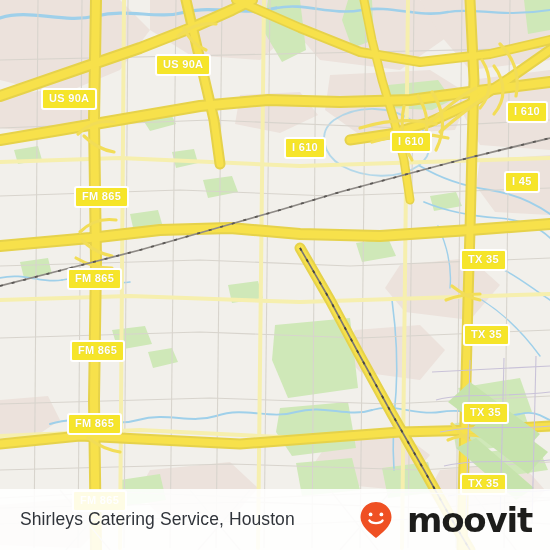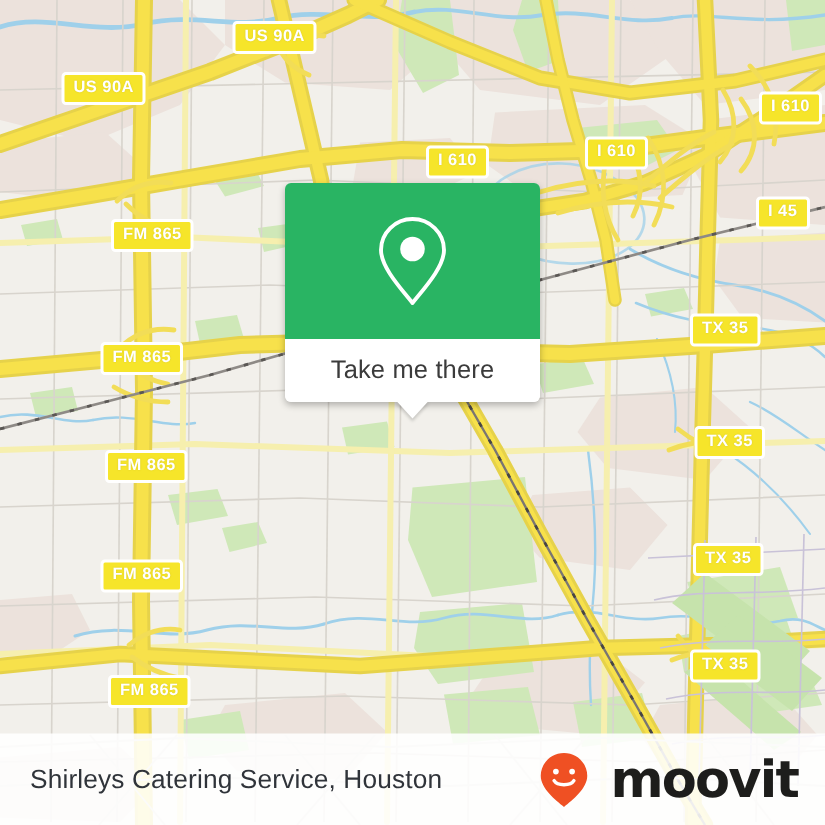--- a/index.html
+++ b/index.html
@@ -38,20 +38,21 @@
     font-size: 11px;
     font-weight: bold;
     letter-spacing: 0.3px;
     line-height: 15px;
     height: 15px;
     padding: 1px 6px 2px 6px;
     text-align: center;
     white-space: nowrap;
     box-sizing: content-box;
     text-shadow: 0 0 1px rgba(150,140,40,0.35);
+    margin-top: 40px;
   }
 
   
   #popup-card {
     position: absolute;
     left: 190px;
     top: 122px;
     width: 170px;
     border-radius: 4px;
     box-shadow: 0 2px 5px rgba(0,0,0,0.28);
@@ -375,32 +376,20 @@
       <div class="shield" style="left: 67px; top: 228px;">FM 865</div>
       <div class="shield" style="left: 70px; top: 300px;">FM 865</div>
       <div class="shield" style="left: 67px; top: 373px;">FM 865</div>
       <div class="shield" style="left: 72px; top: 450px;">FM 865</div>
       <div class="shield" style="left: 460px; top: 209px;">TX 35</div>
       <div class="shield" style="left: 463px; top: 284px;">TX 35</div>
       <div class="shield" style="left: 462px; top: 362px;">TX 35</div>
       <div class="shield" style="left: 460px; top: 433px;">TX 35</div>
     </div>
 
-  <div id="popup-card">
-    <div id="popup-green">
-      <svg width="56" height="64" viewBox="0 0 56 64" aria-hidden="true">
-        <path d="M28 4 C16.5 4 7 13.2 7 24.6 C7 36 20 50 28 60 C36 50 49 36 49 24.6 C49 13.2 39.5 4 28 4 Z" fill="none" stroke="#ffffff" stroke-width="2.6" stroke-linejoin="round"></path>
-        <circle cx="28" cy="24" r="8.2" fill="#ffffff"></circle>
-      </svg>
-    </div>
-    <div id="popup-white">
-      <span id="popup-label">Take me there</span>
-      <span id="popup-pointer"></span>
-    </div>
-  </div>
 
 
   <div id="bottom-bar">
     <div id="place-title">Shirleys Catering Service, Houston</div>
     <div id="moovit-logo">
       <svg width="34" height="38" viewBox="0 0 34 38" aria-hidden="true">
         <path d="M17 1 C8.4 1 1.5 7.8 1.5 16.2 C1.5 24.8 11.4 32.4 17 37 C22.6 32.4 32.5 24.8 32.5 16.2 C32.5 7.8 25.6 1 17 1 Z" fill="#ef5023"></path>
         <circle cx="11.6" cy="13.4" r="1.9" fill="#ffffff"></circle>
         <circle cx="22.4" cy="13.4" r="1.9" fill="#ffffff"></circle>
         <path d="M10.4 19.4 C12.6 23 21.4 23 23.6 19.4" fill="none" stroke="#ffffff" stroke-width="2.3" stroke-linecap="round"></path>

